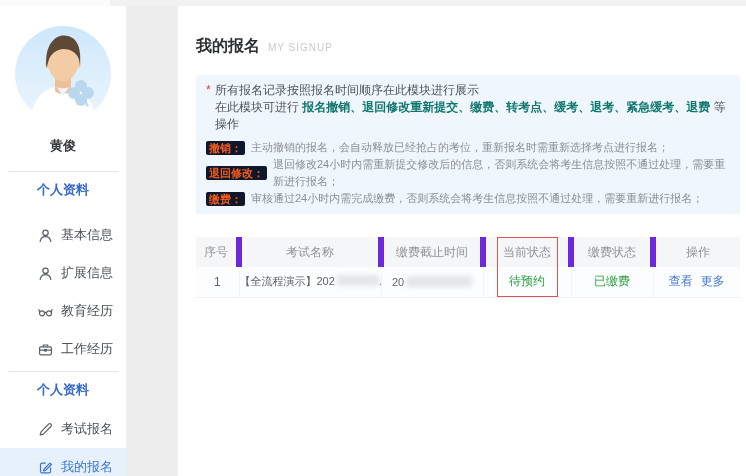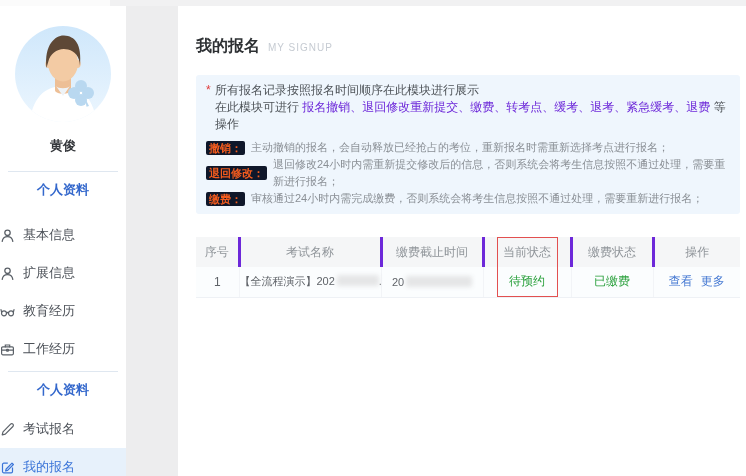--- a/index.html
+++ b/index.html
@@ -24,58 +24,58 @@
   .side-divider { border-top:1px solid #dfe7f0; margin:16px 8px 0; }
   .side-divider.second { margin-top:3px; }
   .section-title {
     margin-top:8px; height:20px; line-height:20px;
     text-align:center; font-size:13px; font-weight:bold; color:#3468cc;
   }
   .menu { margin-top:16px; }
   .menu.second { margin-top:10px; }
   .menu-item {
     height:38px; display:flex; align-items:center;
-    font-size:13px; color:#4c5158; cursor:pointer;
+    padding-left:38px; font-size:13px; color:#4c5158; cursor:pointer;
   }
   .menu-item .mi-icon { width:15px; height:15px; margin-right:8px; display:inline-flex; color:#5b6168; }
   .menu-item.active { background:#e7f1fb; color:#3a74d8; }
   .menu-item.active .mi-icon { color:#3a74d8; }
 
   
   .main {
     position:absolute; left:178px; top:6px; width:568px; height:470px;
     background:#ffffff; padding:30px 6px 0 18px;
   }
   .title-row { height:22px; display:flex; align-items:baseline; }
   .page-title { font-size:16px; font-weight:bold; color:#2d3033; }
   .page-subtitle { font-size:10px; color:#c6cbd2; margin-left:8px; letter-spacing:1px; }
 
   .notice-box {
     margin-top:17px; width:544px; background:#eff6fd; border-radius:3px;
     padding:7px 10px;
   }
   .notice-line { font-size:12px; line-height:17px; color:#4e5358; padding-left:9px; position:relative; }
   .notice-line .star { position:absolute; left:0; top:0; color:#e03a3a; }
-  .notice-line b { font-weight:normal; color:#6d28d9; }
+  .notice-line b { font-weight:bold; color:#0f766e; }
   .tips { margin-top:6px; }
   .tip-line { font-size:11px; line-height:17px; color:#8a8f95; display:flex; align-items:center; }
   .tip-badge {
     display:inline-block; background:#0f172a; color:#f25b1e; font-weight:bold;
     font-size:11px; line-height:14px; padding:0 3px; border-radius:2px; margin-right:6px;
     flex:0 0 auto;
   }
 
   
   .table-wrap { position:relative; margin-top:23px; width:544px; }
   table { border-collapse:collapse; width:544px; table-layout:fixed; }
   col.c0{width:43px;} col.c1{width:142px;} col.c2{width:102px;}
   col.c3{width:88px;} col.c4{width:82px;} col.c5{width:87px;}
   th {
     background:#f5f6f7; color:#8f9499; font-weight:normal; font-size:12px;
-    height:30px; border-right:3px solid #6d28d9;
+    height:30px; border-right:6px solid #6d28d9;
   }
   th:last-child { border-right:none; }
   td {
     background:#fbfdfe; height:30px; text-align:center; font-size:12px; color:#5f6368;
     border-right:1px solid #f2f4f7; border-bottom:1px solid #eef1f5;
   }
   td:last-child { border-right:none; }
   td.exam-name { font-size:11px; white-space:nowrap; }
   .status-green { color:#2aa03c; font-weight:normal; }
   .op-link { color:#4478d2; cursor:pointer; margin:0 4px; text-decoration:none; }

